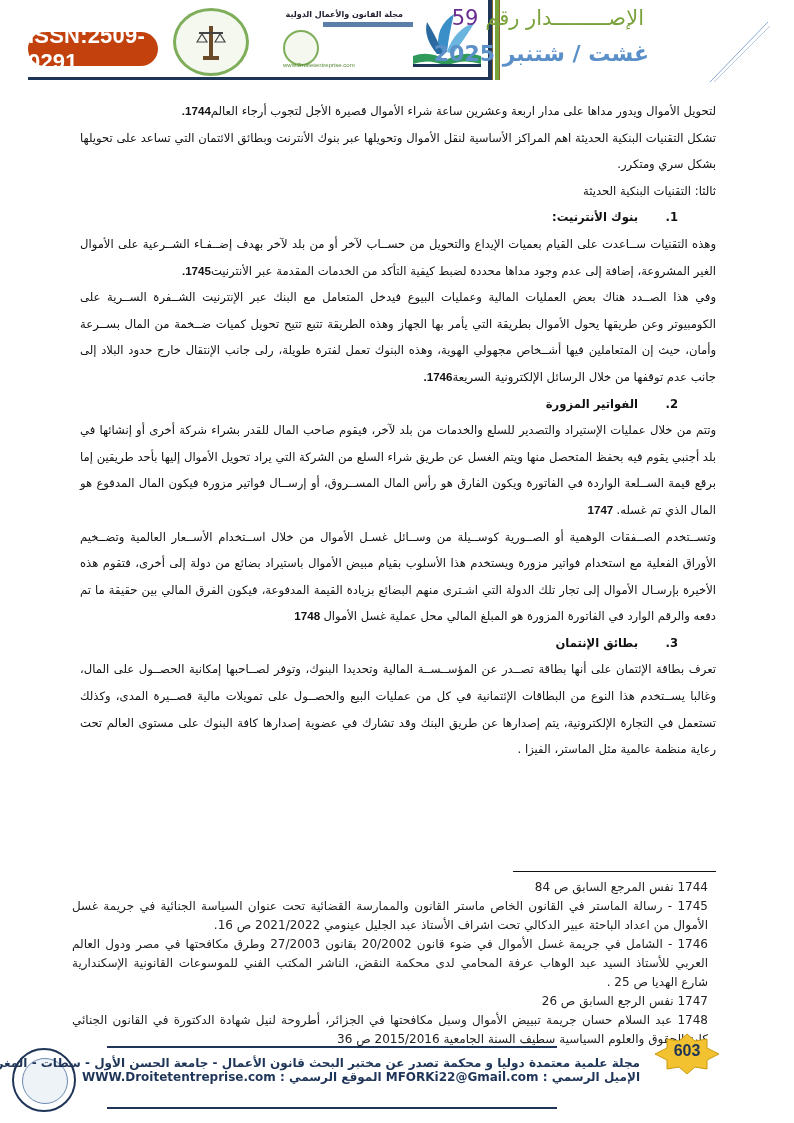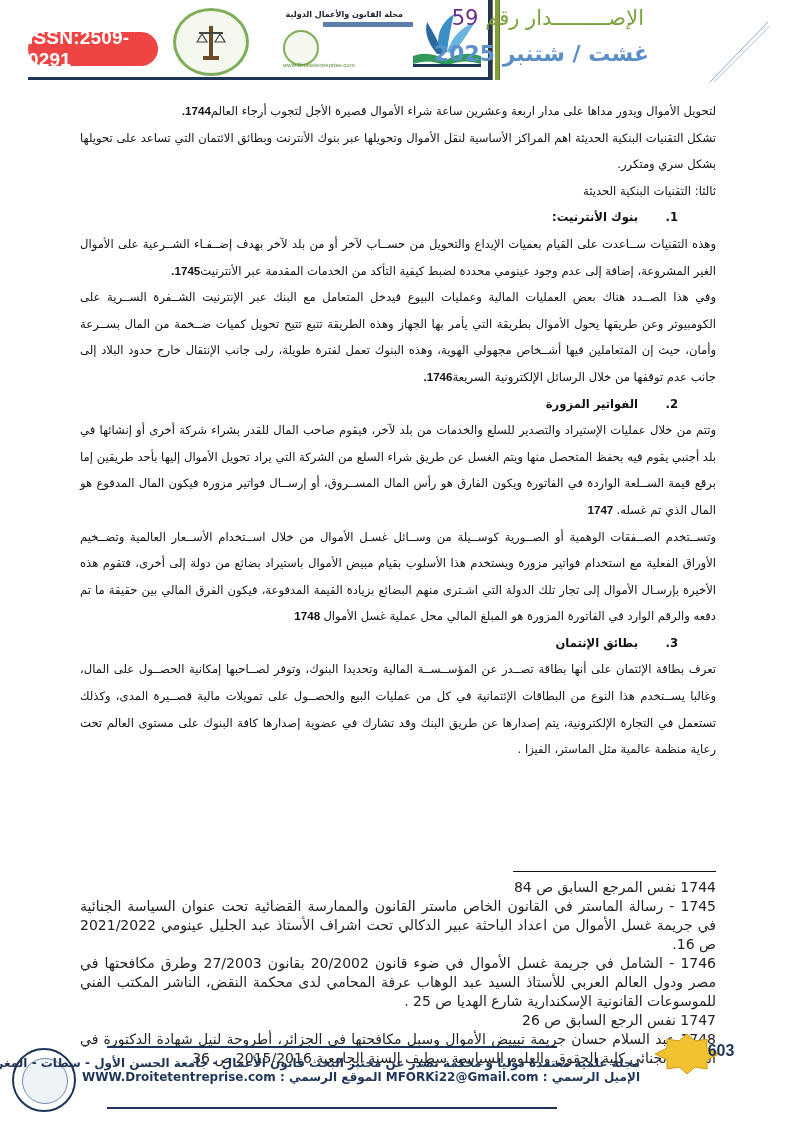--- a/index.html
+++ b/index.html
@@ -2,22 +2,22 @@
 <html><head>
 <meta charset="utf-8">
 <style>
   html, body { margin: 0; padding: 0; background: #ffffff; }
   body { width: 794px; height: 1123px; position: relative; overflow: hidden;
          font-family: "DejaVu Sans", sans-serif; color: #111; }
 
   
   .header { position: absolute; left: 0; top: 0; width: 794px; height: 90px; }
   .issn { position: absolute; left: 28px; top: 32px; width: 130px; height: 34px;
-          background: #ef4444; border-radius: 17px; color: #fff;
-          font-family: "Liberation Sans", sans-serif; font-size: 19px; font-weight: bold;
+          background: #c2410c; border-radius: 17px; color: #fff;
+          font-family: "Liberation Sans", sans-serif; font-size: 22px; font-weight: bold;
           display: flex; align-items: center; justify-content: center; letter-spacing: 0.2px; }
   .lab-logo { position: absolute; left: 173px; top: 8px; width: 70px; height: 62px;
               border: 3px solid #7fae5a; border-radius: 50%; background: #f4f8ef;
               display: flex; align-items: center; justify-content: center; }
   .journal-logo { position: absolute; left: 283px; top: 10px; width: 200px; height: 58px; }
   .journal-logo .jtitle { position: absolute; right: 80px; top: 0; font-size: 8px; color: #223; white-space: nowrap; direction: rtl; font-weight: bold; text-align: center; }
   .journal-logo .jband { position: absolute; left: 40px; top: 12px; width: 90px; height: 5px; background: #5b7fa8; }
   .journal-logo .jsmall { position: absolute; left: 0; top: 20px; width: 32px; height: 32px; border: 2px solid #7fae5a; border-radius: 50%; background: #f4f8ef; }
   .journal-logo .jweb { position: absolute; left: 0; top: 52px; font-size: 6px; color: #5a8a3a; font-family: "Liberation Sans", sans-serif; }
   .journal-logo .book { position: absolute; right: 0; top: 2px; width: 74px; height: 56px; }
@@ -35,28 +35,28 @@
   
   .content { position: absolute; left: 80px; top: 98px; width: 636px; direction: rtl;
              font-family: "DejaVu Sans", sans-serif; font-size: 11.6px; line-height: 26.6px; text-align: justify; }
   .content p { margin: 0; }
   .content .heading { font-weight: bold; padding-right: 38px; }
   .content .heading .n { display: inline-block; width: 40px; }
   .fnref { font-weight: bold; font-family: "Liberation Sans", sans-serif; }
 
   
   .fn-rule { position: absolute; left: 513px; top: 871px; width: 203px; height: 1px; background: #111; }
-  .footnotes { position: absolute; left: 80px; top: 878px; width: 636px; direction: rtl;
-               font-size: 14px; line-height: 19px; color: #222; text-align: justify; }
+  .footnotes { position: absolute; left: 72px; top: 878px; width: 636px; direction: rtl;
+               font-size: 12px; line-height: 19px; color: #222; text-align: justify; }
   .footnotes p { margin: 0; }
 
   
   .footer { position: absolute; left: 0; top: 1030px; width: 794px; height: 93px; }
   .badge { position: absolute; left: 655px; top: 4px; width: 64px; height: 40px; }
-  .badge-num { position: absolute; left: 689px; top: 12px; width: 64px; text-align: center;
+  .badge-num { position: absolute; left: 655px; top: 12px; width: 64px; text-align: center;
                font-family: "Liberation Sans", sans-serif; font-weight: bold; font-size: 16px; color: #1f3558; }
   .frule-top { position: absolute; left: 107px; top: 16px; width: 450px; height: 2px; background: #1f3558; }
   .frule-bot { position: absolute; left: 107px; top: 77px; width: 450px; height: 2px; background: #1f3558; }
   .fline1 { position: absolute; right: 154px; top: 26px; direction: rtl; white-space: nowrap;
             font-size: 12px; font-weight: bold; color: #1f3558; }
   .fline2 { position: absolute; right: 154px; top: 40px; direction: rtl; white-space: nowrap;
             font-size: 12px; font-weight: bold; color: #1f3558; }
   .seal { position: absolute; left: 12px; top: 18px; width: 60px; height: 60px; border-radius: 50%;
           border: 2px solid #1f3558; background: #fff; }
   .seal .inner { position: absolute; left: 8px; top: 8px; width: 44px; height: 44px; border-radius: 50%; border: 1px solid #6a88b0; background: #eef3f8; }
@@ -108,21 +108,21 @@
   </svg>
 
   <div class="header-rule"></div>
 </div>
 
 <div class="content">
   <p><span>لتحويل الأموال ويدور مداها على مدار اربعة وعشرين ساعة شراء الأموال قصيرة الأجل لتجوب أرجاء العالم</span><span class="fnref">1744.</span></p>
   <p>تشكل التقنيات البنكية الحديثة اهم المراكز الأساسية لنقل الأموال وتحويلها عبر بنوك الأنترنت وبطائق الائتمان التي تساعد على تحويلها بشكل سري ومتكرر.</p>
   <p>ثالثا: التقنيات البنكية الحديثة</p>
   <p class="heading"><span class="n">1.</span><span>بنوك الأنترنيت:</span></p>
-  <p><span>وهذه التقنيات ســاعدت على القيام بعميات الإيداع والتحويل من حســاب لآخر أو من بلد لآخر بهدف إضــفـاء الشــرعية على الأموال الغير المشروعة، إضافة إلى عدم وجود عينومي محددة لضبط كيفية التأكد من الخدمات المقدمة عبر الأنترنيت</span><span class="fnref">1745.</span></p>
+  <p><span>وهذه التقنيات ســاعدت على القيام بعميات الإيداع والتحويل من حســاب لآخر أو من بلد لآخر بهدف إضــفـاء الشــرعية على الأموال الغير المشروعة، إضافة إلى عدم وجود مداها محددة لضبط كيفية التأكد من الخدمات المقدمة عبر الأنترنيت</span><span class="fnref">1745.</span></p>
   <p><span>وفي هذا الصــدد هناك بعض العمليات المالية وعمليات البيوع فيدخل المتعامل مع البنك عبر الإنترنيت الشــفرة الســرية على الكومبيوتر وعن طريقها يحول الأموال بطريقة التي يأمر بها الجهاز وهذه الطريقة تتبع تتيح تحويل كميات ضــخمة من المال بســرعة وأمان، حيث إن المتعاملين فيها أشــخاص مجهولي الهوية، وهذه البنوك تعمل لفترة طويلة، رلى جانب الإنتقال خارج حدود البلاد إلى جانب عدم توقفها من خلال الرسائل الإلكترونية السريعة</span><span class="fnref">1746.</span></p>
   <p class="heading"><span class="n">2.</span><span>الفواتير المزورة</span></p>
   <p><span>وتتم من خلال عمليات الإستيراد والتصدير للسلع والخدمات من بلد لآخر، فيقوم صاحب المال للقدر بشراء شركة أخرى أو إنشائها في بلد أجنبي يقوم فيه بحفظ المتحصل منها ويتم الغسل عن طريق شراء السلع من الشركة التي يراد تحويل الأموال إليها بأحد طريقين إما برقع قيمة الســلعة الواردة في الفاتورة ويكون الفارق هو رأس المال المســروق، أو إرســال فواتير مزورة فيكون المال المدفوع هو المال الذي تم غسله.</span><span class="fnref"> 1747</span></p>
   <p><span>وتســتخدم الصــفقات الوهمية أو الصــورية كوســيلة من وســائل غسـل الأموال من خلال اســتخدام الأســعار العالمية وتضــخيم الأوراق الفعلية مع استخدام فواتير مزورة ويستخدم هذا الأسلوب بقيام مبيض الأموال باستيراد بضائع من دولة إلى أخرى، فتقوم هذه الأخيرة بإرسـال الأموال إلى تجار تلك الدولة التي اشـترى منهم البضائع بزيادة القيمة المدفوعة، فيكون الفرق المالي بين حقيقة ما تم دفعه والرقم الوارد في الفاتورة المزورة هو المبلغ المالي محل عملية غسل الأموال</span><span class="fnref"> 1748</span></p>
   <p class="heading"><span class="n">3.</span><span>بطائق الإنتمان</span></p>
   <p>تعرف بطاقة الإئتمان على أنها بطاقة تصــدر عن المؤســســة المالية وتحديدا البنوك، وتوفر لصــاحبها إمكانية الحصــول على المال، وغالبا يســتخدم هذا النوع من البطاقات الإئتمانية في كل من عمليات البيع والحصــول على تمويلات مالية قصــيرة المدى، وكذلك تستعمل في التجارة الإلكترونية، يتم إصدارها عن طريق البنك وقد تشارك في عضوية إصدارها كافة البنوك على مستوى العالم تحت رعاية منظمة عالمية مثل الماستر، الفيزا .</p>
 </div>
 
 <div class="fn-rule"></div>
 <div class="footnotes">

